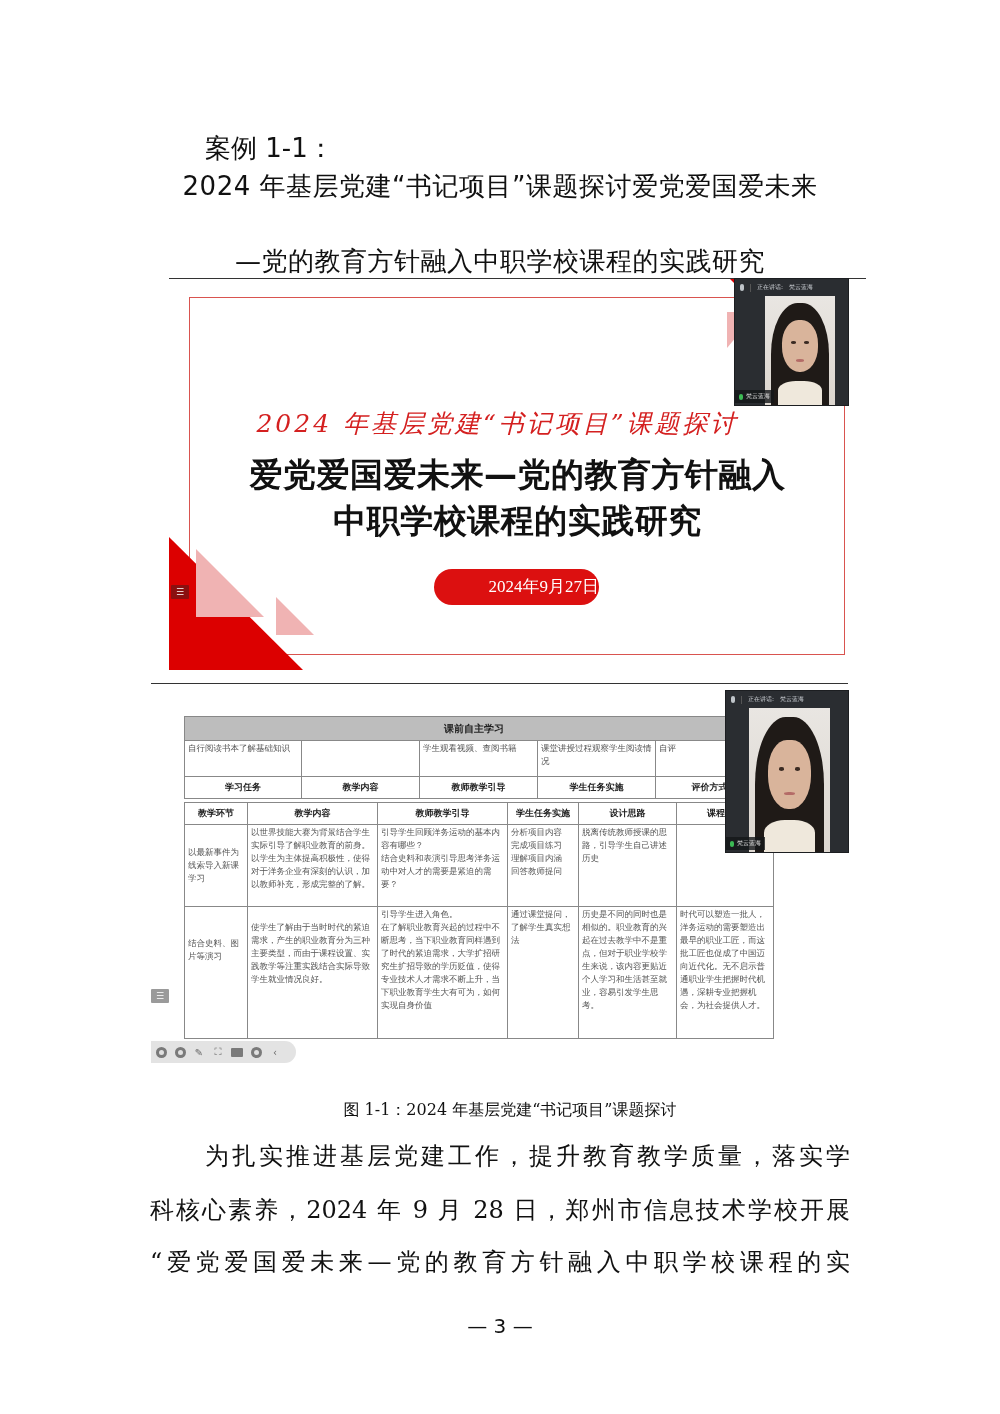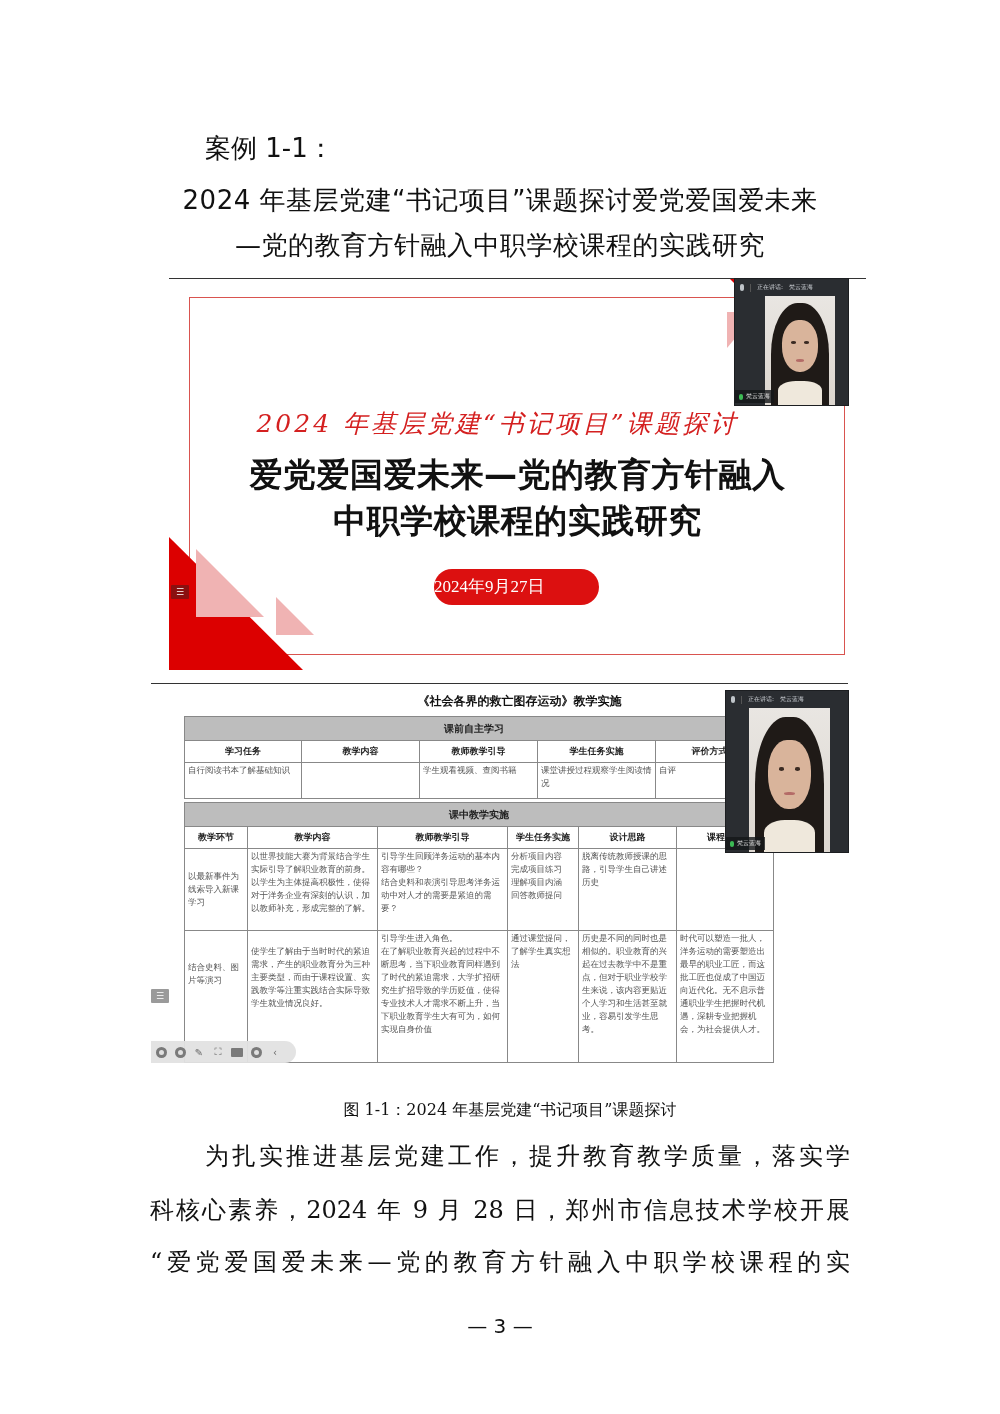--- a/index.html
+++ b/index.html
@@ -1,39 +1,39 @@
 <!DOCTYPE html>
 <html><head>
 <meta charset="utf-8">
 <style>
   * { box-sizing: border-box; margin: 0; padding: 0; }
   html, body { width: 1000px; height: 1414px; background: #ffffff; overflow: hidden; }
   body { position: relative; font-family: "DejaVu Serif", "Liberation Serif", serif; color: #111; }
 
   .case-label { position: absolute; left: 205px; top: 131px; font-family: "DejaVu Sans", sans-serif; font-size: 26px; color: #111; }
   .doc-title { position: absolute; left: 0; width: 1000px; text-align: center; font-family: "DejaVu Sans", sans-serif; font-size: 26px; color: #111; letter-spacing: 0.5px; }
-  .doc-title.l1 { top: 183px; }
-  .doc-title.l2 { top: 228px; }
+  .doc-title.l1 { top: 169px; }
+  .doc-title.l2 { top: 244px; }
 
   
   .slide1 { position: absolute; left: 151px; top: 278px; width: 697px; height: 392px; background: #fff; overflow: hidden; border-top: 1.5px solid #333; margin-left: 18px; }
   .slide1 .frame { position: absolute; left: 20px; top: 18px; width: 656px; height: 358px; border: 1.5px solid #d9534f; }
   .tri { position: absolute; width: 0; height: 0; }
   .s1-tri-bl { left: 0; top: 258px; border-left: 135px solid transparent; border-bottom: 134px solid #dc0000; border-left-color: #dc0000; border-right: 0; }
   .s1-tri-bl { border-left: 0; border-right: 135px solid transparent; border-bottom: 134px solid #dc0000; }
   .s1-tri-bl-pink1 { left: 27px; top: 270px; border-right: 68px solid transparent; border-bottom: 68px solid #f0b3b3; }
   .s1-tri-bl-pink2 { left: 107px; top: 318px; border-right: 38px solid transparent; border-bottom: 38px solid #f0b3b3; }
   .s1-tri-tr { right: 118px; top: 0; border-left: 18px solid transparent; border-top: 18px solid #dc0000; }
   .s1-tri-tr-pink { left: 558px; top: 33px; border-left: 30px solid #f0b3b3; border-bottom: 36px solid transparent; }
 
   .slide1 .subtitle { position: absolute; left: 0; width: 697px; top: 128px; text-align: center; font-family: "DejaVu Serif", serif; font-style: italic; font-size: 25px; color: #d42020; letter-spacing: 3px; padding-right: 40px; }
   .slide1 .main-title { position: absolute; left: 0; width: 697px; text-align: center; font-family: "DejaVu Sans", sans-serif; font-weight: bold; font-size: 33px; color: #111; letter-spacing: 0.5px; }
   .slide1 .main-title.m1 { top: 174px; }
   .slide1 .main-title.m2 { top: 220px; }
-  .slide1 .date-pill { position: absolute; left: 265px; top: 290px; width: 165px; height: 36px; border-radius: 18px; background: #dc1010; color: #fff; font-family: "Liberation Serif", serif; font-size: 17px; line-height: 36px; text-align: left; }
+  .slide1 .date-pill { position: absolute; left: 265px; top: 290px; width: 165px; height: 36px; border-radius: 18px; background: #dc1010; color: #fff; font-family: "Liberation Serif", serif; font-size: 17px; line-height: 36px; text-align: right; }
   .side-menu-btn { position: absolute; width: 18px; height: 14px; background: #8a1010; border-radius: 1px; color: #fff; font-size: 9px; line-height: 14px; text-align: center; font-family: "DejaVu Sans", sans-serif; }
   .slide1 .side-menu-btn { left: 2px; top: 306px; }
 
   
   .video { position: absolute; background: #2a2d31; border: 1px solid #1c1e21; overflow: hidden; }
   .video .topbar { position: absolute; left: 0; top: 0; right: 0; height: 17px; display: flex; align-items: center; padding-left: 5px; gap: 6px; font-family: "DejaVu Sans", sans-serif; font-size: 6px; color: #cfd3d8; }
   .video .mic { width: 4px; height: 7px; background: #bfc4c9; border-radius: 2px; }
   .video .sep { width: 1px; height: 8px; background: #555; }
   .video .feed { position: absolute; top: 17px; bottom: 0; background: linear-gradient(180deg, #e9e6e2 0%, #dcd6cf 100%); overflow: hidden; }
   .video .hair { position: absolute; left: 8%; right: 8%; top: 6%; bottom: -10%; background: #1f1a17; border-radius: 45% 45% 10% 10%; }
@@ -112,49 +112,45 @@
         <div class="lips"></div>
       </div>
   </div>
   <div class="namebar">
     <span class="gmic"></span>
     <span>梵云蓝海</span>
   </div>
 </div>
 
 <div class="slide2">
-  <div class="t-title">《社会各界的救亡图存运动》教学实施</div>
 
   <table class="tbl tbl-pre">
     <tbody>
         <tr>
           <td class="sec" colspan="5">课前自主学习</td>
         </tr>
+    <tr style="height:36px">
+      <td>自行阅读书本了解基础知识</td>
+      <td></td>
+      <td>学生观看视频、查阅书籍</td>
+      <td>课堂讲授过程观察学生阅读情况</td>
+      <td>自评</td>
+    </tr>
     <tr>
       <td class="hdr" style="width:117px">学习任务</td>
       <td class="hdr" style="width:118px">教学内容</td>
       <td class="hdr" style="width:118px">教师教学引导</td>
       <td class="hdr" style="width:118px">学生任务实施</td>
       <td class="hdr">评价方式</td>
     </tr>
-    <tr style="height:36px">
-      <td>自行阅读书本了解基础知识</td>
-      <td></td>
-      <td>学生观看视频、查阅书籍</td>
-      <td>课堂讲授过程观察学生阅读情况</td>
-      <td>自评</td>
-    </tr>
   </tbody>
     </table>
 
   <table class="tbl tbl-in">
     <tbody>
-        <tr>
-          <td class="sec" colspan="6">课中教学实施</td>
-        </tr>
     <tr>
       <td class="hdr" style="width:63px">教学环节</td>
       <td class="hdr" style="width:130px">教学内容</td>
       <td class="hdr" style="width:130px">教师教学引导</td>
       <td class="hdr" style="width:71px">学生任务实施</td>
       <td class="hdr" style="width:98px">设计思路</td>
       <td class="hdr">课程思政</td>
     </tr>
     <tr style="height:82px">
       <td class="mid">以最新事件为线索导入新课学习</td>

